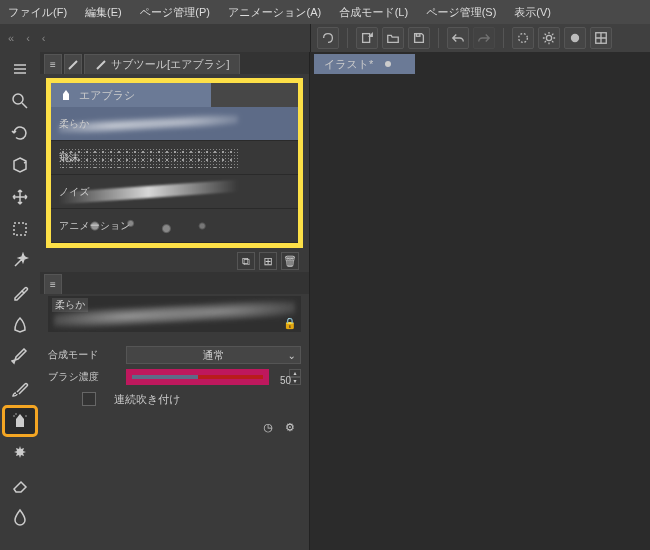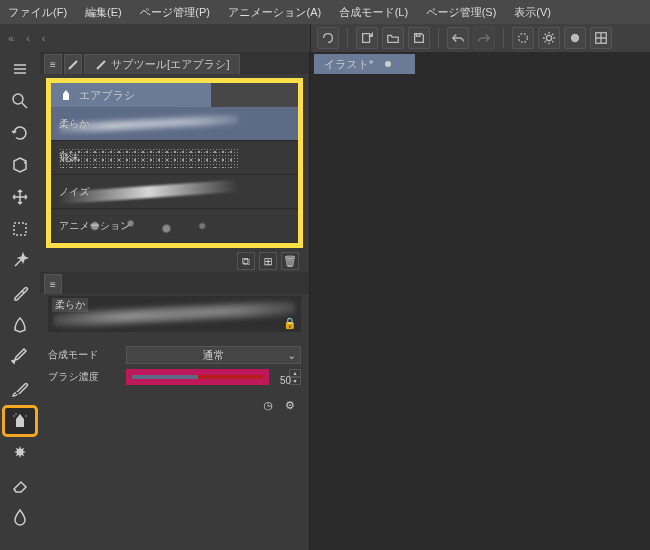--- a/index.html
+++ b/index.html
@@ -302,20 +302,25 @@
       <span class="lab">ブラシ濃度</span>
       <div class="slider">
           <div class="fill" style="width:50%"></div>
           <span class="val">50</span>
         </div>
       <div class="stepbtns">
           <div>▴</div>
           <div>▾</div>
         </div>
     </div>
+    <div class="field">
+      <span style="width:16px"></span>
+      <div class="chk"></div>
+      <span>連続吹き付け</span>
+    </div>
     <div class="rowicons" style="margin-top:6px">
       <div class="mini" style="border:none">◷</div>
       <div class="mini" style="border:none">⚙</div>
     </div>
   </div>
 
   <div class="canvas">
     <div class="doctab">
       <div class="t">
         <span>イラスト*</span>

